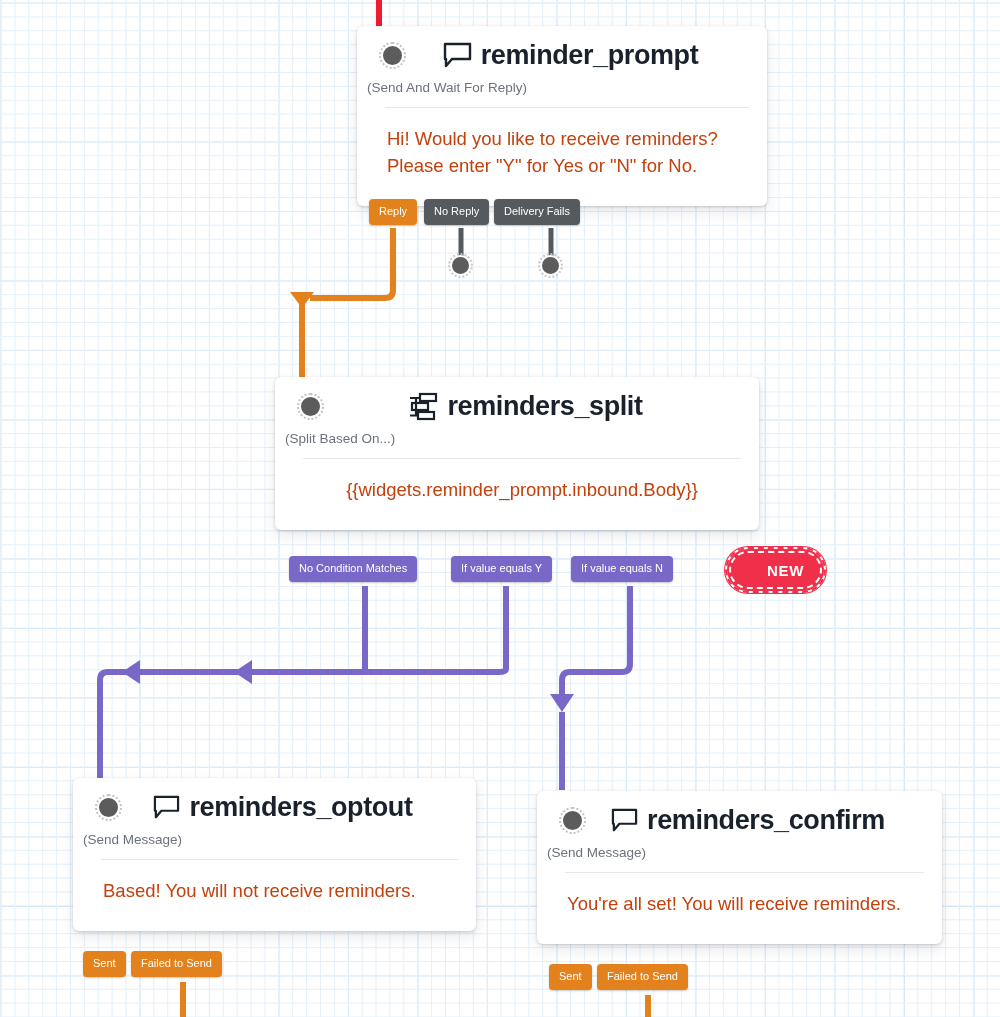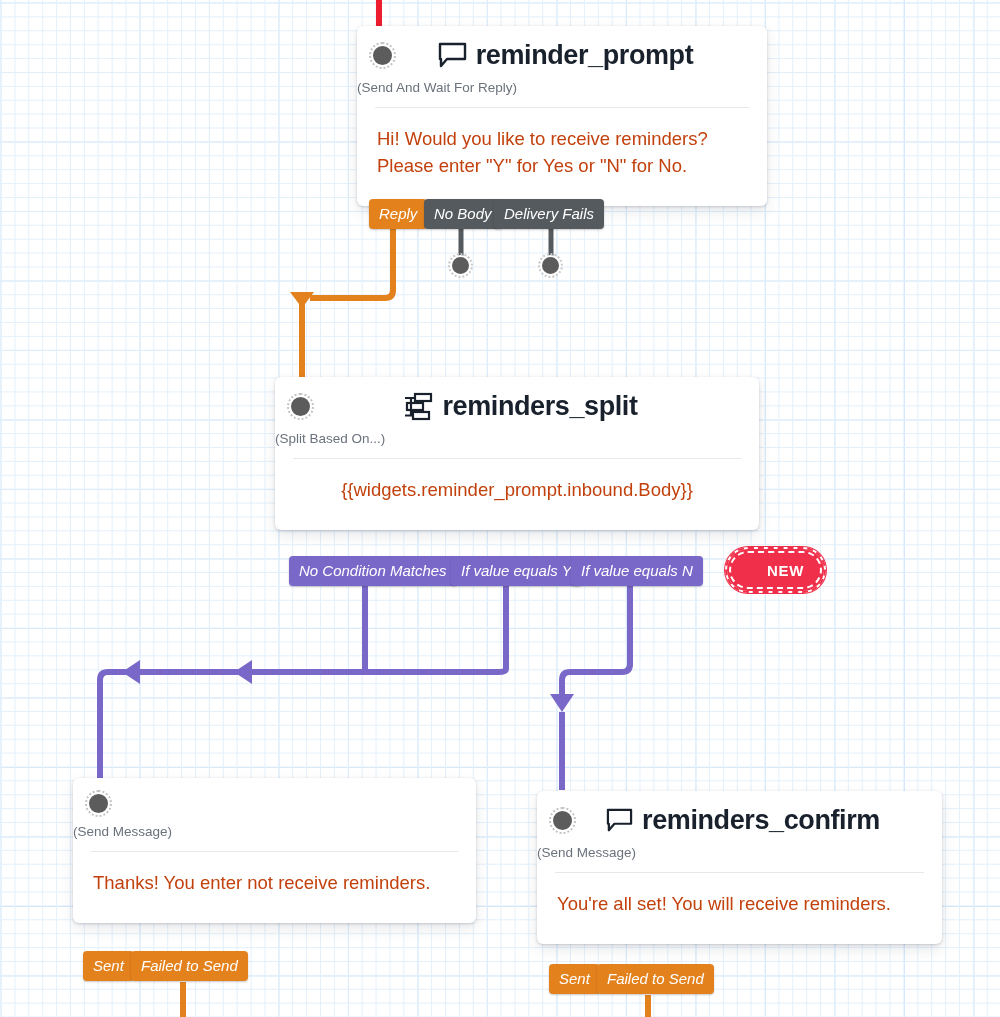--- a/index.html
+++ b/index.html
@@ -23,20 +23,21 @@
   }
 
   #wires { position: absolute; left: 0; top: 0; width: 1000px; height: 1017px; pointer-events: none; }
 
   
   .node {
     position: absolute;
     background: #ffffff;
     border-radius: 6px;
     box-shadow: 0 1px 3px rgba(40,50,70,.22), 0 6px 14px rgba(40,50,70,.10);
+    padding-left: 10px;
   }
   .node-head {
     display: flex;
     align-items: center;
     padding: 14px 16px 0 14px;
   }
   .handle {
     width: 23px; height: 23px;
     border-radius: 50%;
     background: #5c5c5c;
@@ -73,27 +74,26 @@
     font-size: 18.5px;
     color: #c2410c;
     line-height: 1.45;
   }
   .node-body.center { text-align: center; }
 
   
   .pill {
     position: absolute;
     color: #ffffff;
-    font-size: 15px;
+    font-size: 11px;
     border-radius: 4px;
     padding: 7px 10px 8px 10px;
     white-space: nowrap;
     line-height: 1;
     box-shadow: 0 1px 2px rgba(0,0,0,.22);
-    font-style: italic;
   }
   .pill.orange { background: #e3821d; }
   .pill.gray   { background: #555a5e; }
   .pill.purple { background: #7a68c9; }
 
   
   .enddot {
     position: absolute;
     width: 21px; height: 21px;
     border-radius: 50%;
@@ -184,21 +184,21 @@
     </div>
     <div class="node-subtitle">(Send And Wait For Reply)</div>
     <div class="node-divider"></div>
     <div class="node-body">Hi! Would you like to receive reminders? Please enter "Y" for Yes or "N" for No.</div>
   </div>
 
   <div class="pill orange" style="left:369px; top:199px;">
     <span>Reply</span>
   </div>
   <div class="pill gray" style="left:424px; top:199px;">
-    <span>No Body</span>
+    <span>No Reply</span>
   </div>
   <div class="pill gray" style="left:494px; top:199px;">
     <span>Delivery Fails</span>
   </div>
 
   <div class="enddot" style="left:450px; top:255px;"></div>
   <div class="enddot" style="left:540px; top:255px;"></div>
 
   <div class="node" style="left:275px; top:377px; width:484px;">
     <div class="node-head">
@@ -231,24 +231,32 @@
     <span>If value equals N</span>
   </div>
 
   <div class="new-badge" style="left:729px; top:551px; width:93px; height:38px;padding-left:20px;">
     <span>NEW</span>
   </div>
 
   <div class="node" style="left:73px; top:778px; width:403px;">
     <div class="node-head">
       <div class="handle"></div>
+      <div class="title-wrap">
+        <span>
+          <svg class="icon-svg" width="27" height="25" viewBox="0 0 29 27">
+            <path d="M2,2 H27 V17 H9 L3,24 V17 H2 Z" fill="none" stroke="#19212c" stroke-width="2.4" stroke-linejoin="round"></path>
+          </svg>
+        </span>
+        <span class="node-title">reminders_optout</span>
+      </div>
     </div>
     <div class="node-subtitle">(Send Message)</div>
     <div class="node-divider"></div>
-    <div class="node-body">Thanks! You enter not receive reminders.</div>
+    <div class="node-body">Based! You will not receive reminders.</div>
   </div>
 
   <div class="pill orange" style="left:83px; top:951px;">
     <span>Sent</span>
   </div>
   <div class="pill orange" style="left:131px; top:951px;">
     <span>Failed to Send</span>
   </div>
 
   <div class="node" style="left:537px; top:791px; width:405px;">

